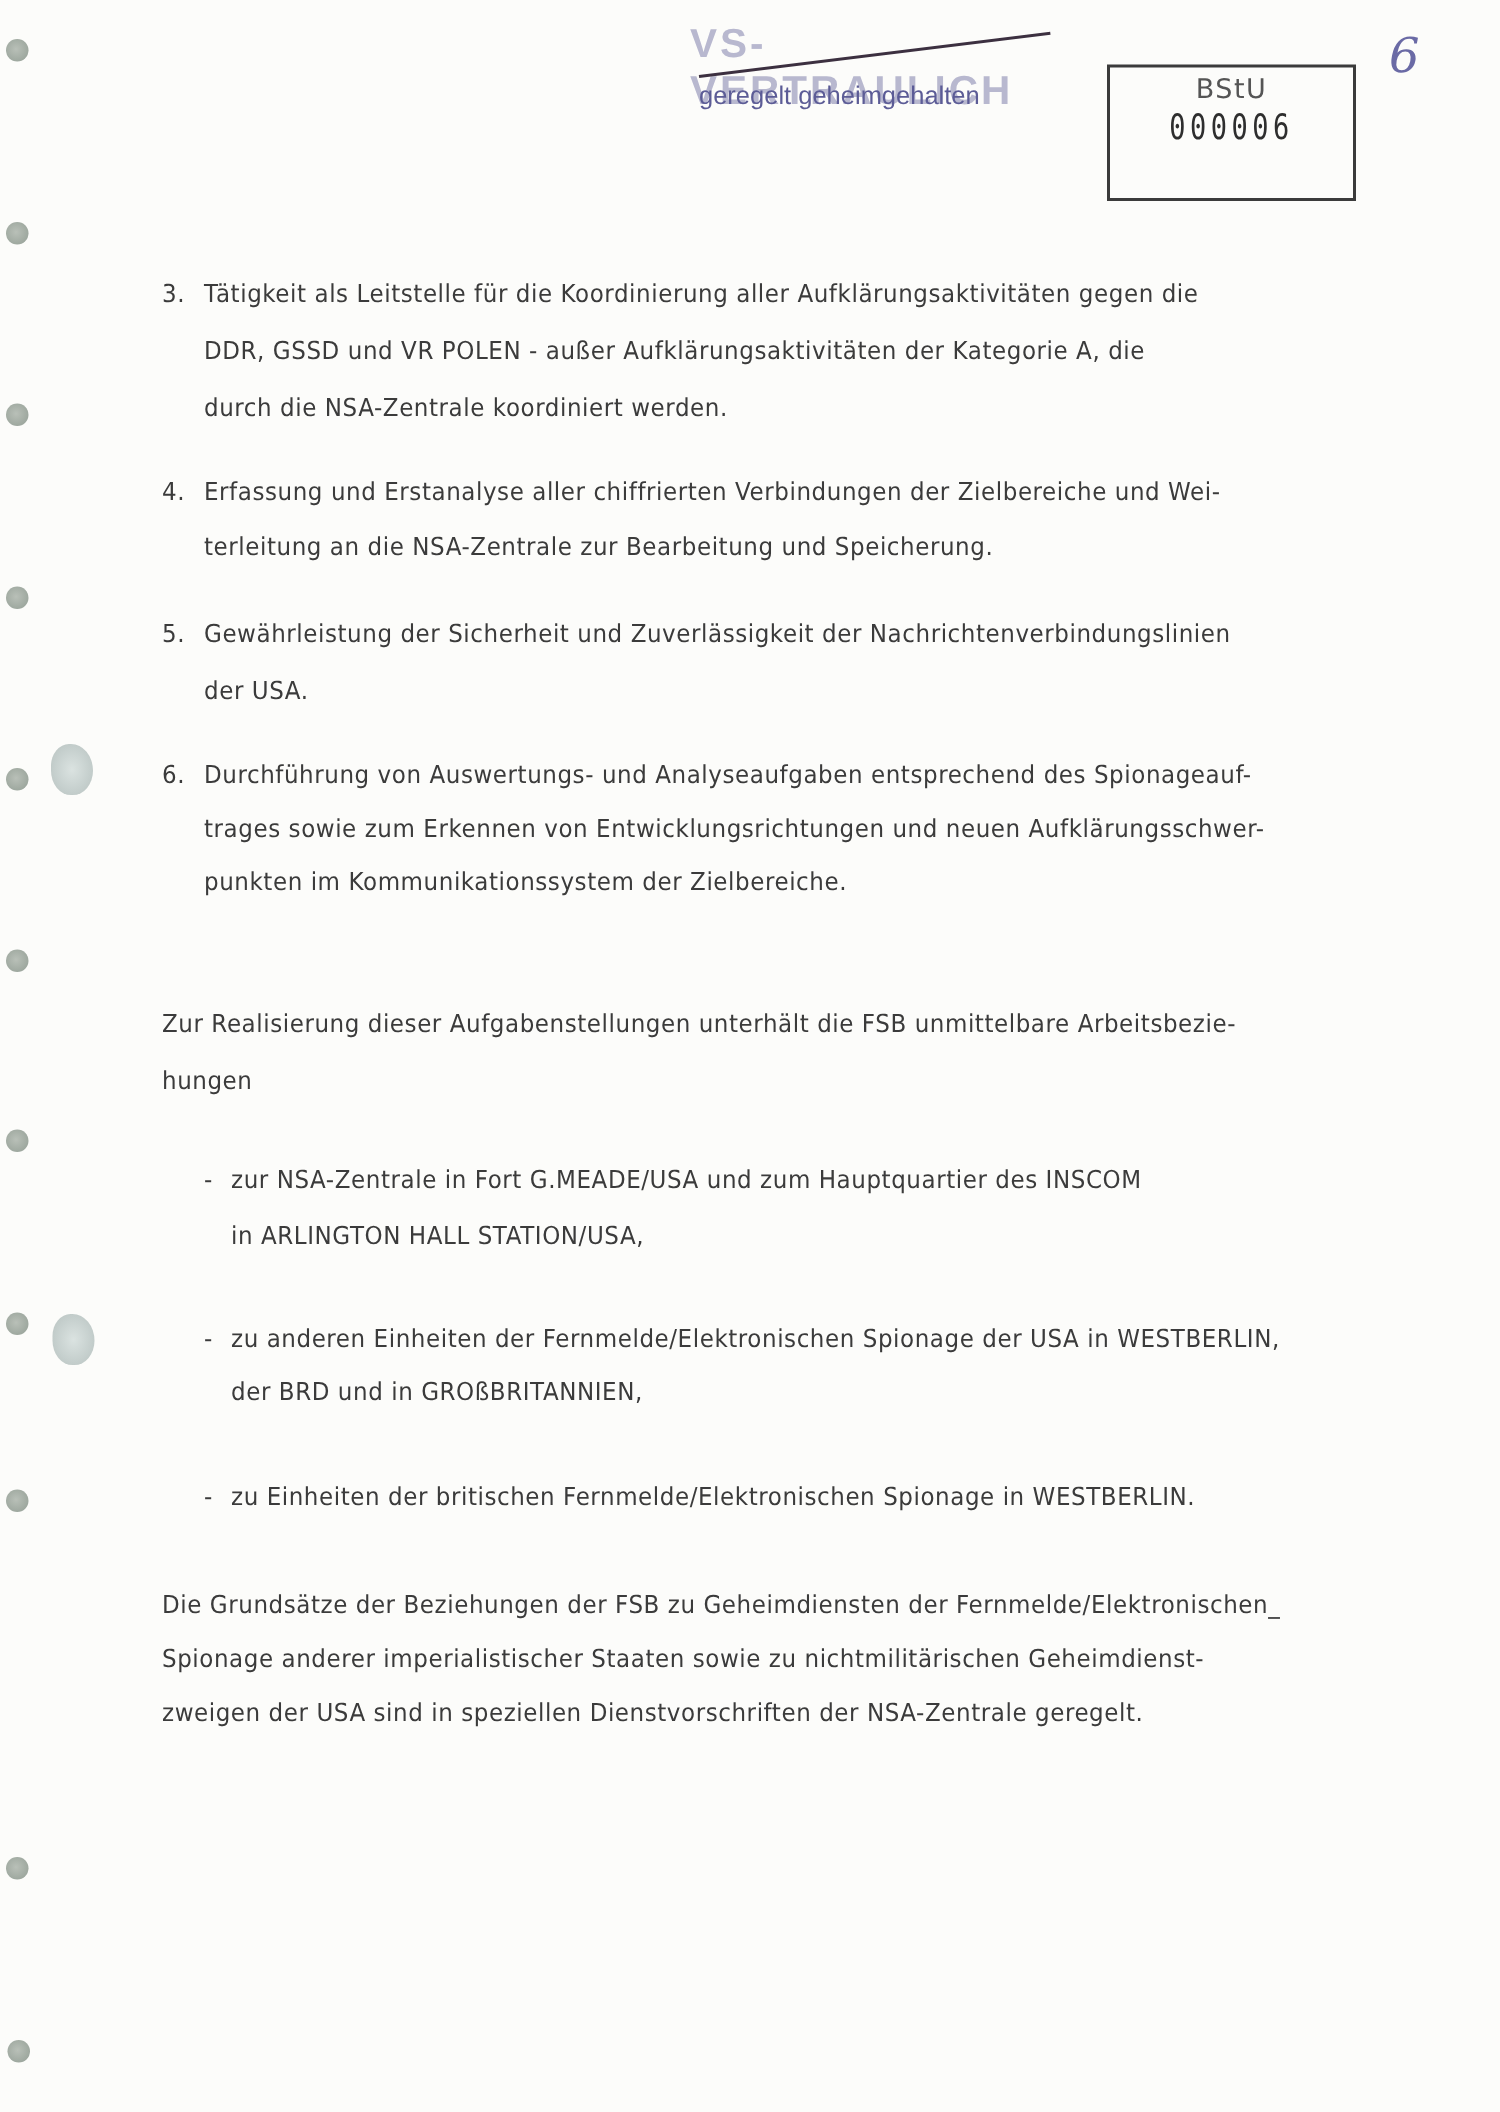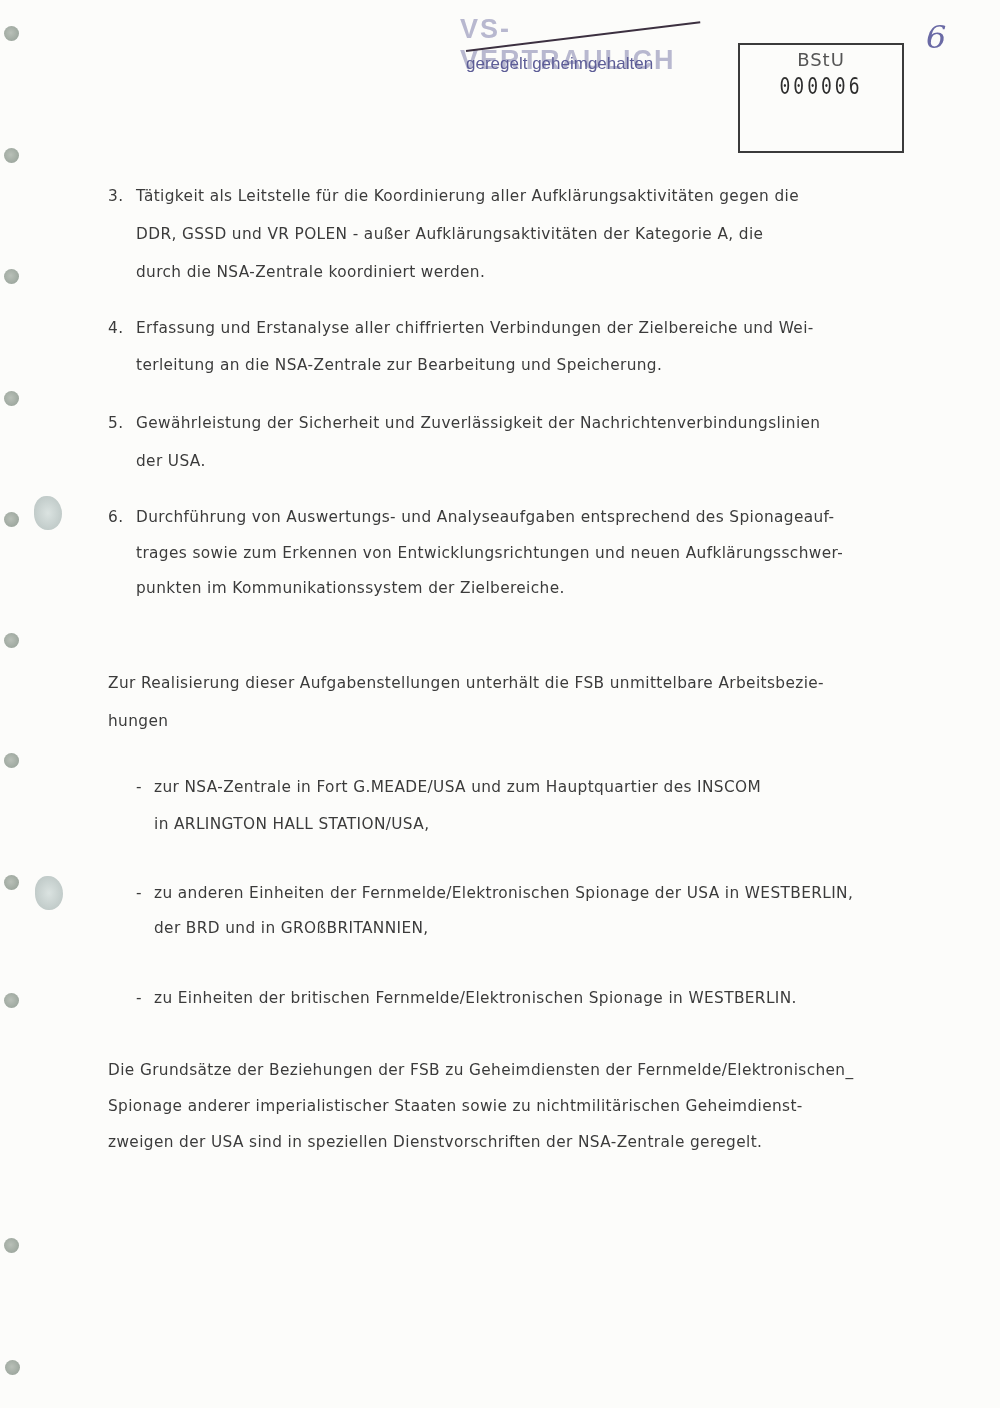--- a/index.html
+++ b/index.html
@@ -71,21 +71,21 @@
       height: 2px;
       background: #3c3040;
       transform: rotate(-7deg);
       transform-origin: left center;
     }
     .archive-box {
       position: absolute;
       left: 738px;
       top: 43px;
       width: 166px;
-      height: 110px;
+      height: 91px;
       border: 2px solid #3b3b3b;
       box-sizing: border-box;
       text-align: center;
     }
     .archive-label {
       position: absolute;
       left: 0;
       right: 0;
       top: 4px;
       font-size: 18px;

